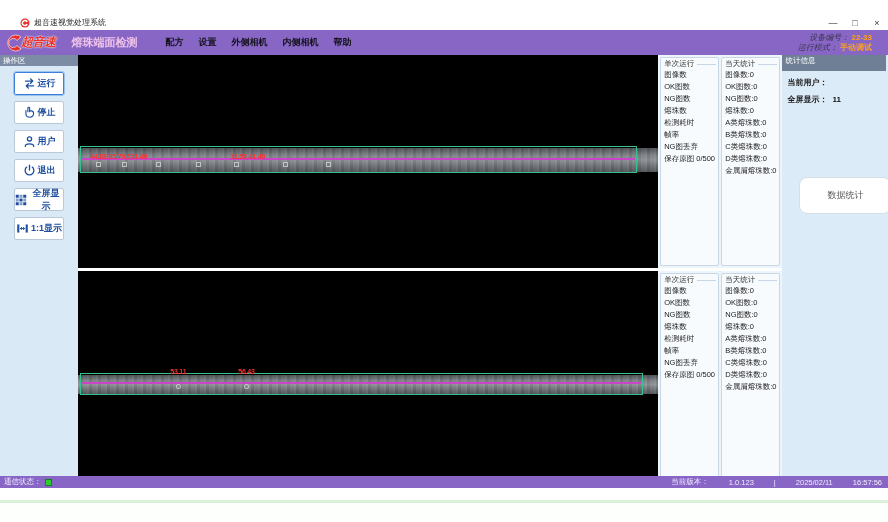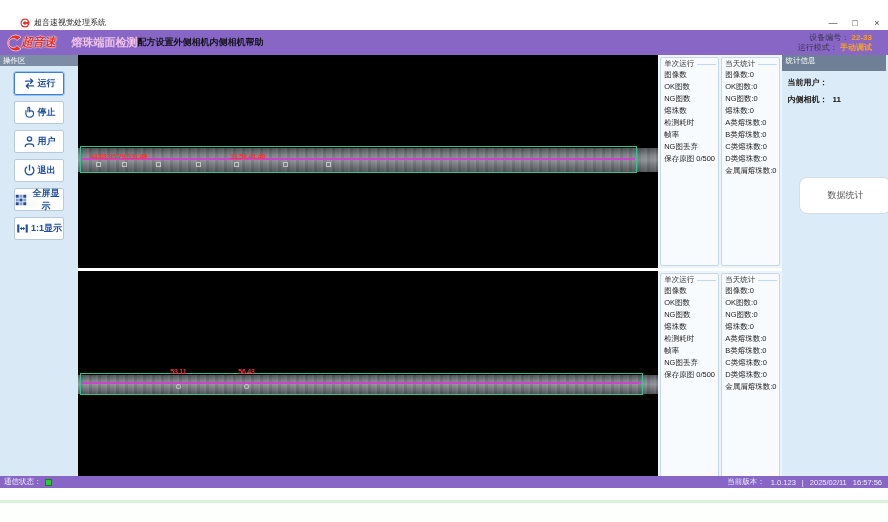--- a/index.html
+++ b/index.html
@@ -17,24 +17,24 @@
 
   
   .header { position:absolute; top:30px; left:0; width:888px; height:25px; background:var(--purple,#8766C5);
             display:flex; align-items:center; }
   .brand-wrap { display:flex; align-items:center; margin-left:4px; }
   .brand-swoosh { width:20px; height:18px; }
   .brand-text { font-size:12px; font-weight:bold; font-style:italic; color:#E8312A;
                 text-shadow:0 0 1px #fff, 0 0 2px #fff; margin-left:-3px; letter-spacing:-0.5px; }
   .app-title { color:#fff; font-weight:bold; font-size:15px; letter-spacing:1px; margin-left:6px; }
   .app-subtitle { color:#EFC2E9; font-weight:bold; font-size:11px; margin-left:16px; }
-  .menu { display:flex; }
+  .menu { display:flex; gap:15px; margin-left:28px; }
   .menu .menu-item { font-size:9px; font-weight:bold; color:#15121d; cursor:default; }
   .header-right { margin-left:auto; margin-right:16px; text-align:right; font-size:8px; line-height:10px; }
-  .hdr-label { color:#3c3550; }
+  .hdr-label { color:#3c3550;font-style:italic; }
   .hdr-value { color:var(--value-orange,#FFA21A); font-weight:bold; }
 
   
   .main { position:absolute; top:55px; left:0; width:888px; height:433px; display:flex; }
 
   
   .sidebar { width:80px; background:var(--sidebar-bg,#D9E9F6); position:relative; }
   .sidebar-header { height:11px; background:#7B8CA4; color:#fff; font-size:7.5px; line-height:11px;
                     padding-left:3px; border-bottom:1px solid #5F7term08A; }
   .op-buttons { padding-top:6px; }
@@ -92,21 +92,21 @@
   .btn-data { position:absolute; left:17px; top:122px; width:92px; height:37px; background:#fff;
               border:1px solid #D5DDE5; border-radius:8px; font-size:9px; color:#555;
               display:flex; align-items:center; justify-content:center; cursor:default; }
 
   
   .statusbar { position:absolute; top:476px; left:0; width:888px; height:12px;
                background:var(--purple,#8766C5); display:flex; align-items:center;
                font-size:7.5px; color:#F2ECFF; }
   .sb-left { display:flex; align-items:center; margin-left:4px; gap:3px; }
   .comm-dot { width:7px; height:7px; background:var(--status-green,#2ECC2E); border:1px solid #0A8A0A; }
-  .sb-right { margin-left:auto; margin-right:6px; display:flex; gap:6px; align-items:center; }
+  .sb-right { margin-left:auto; margin-right:6px; display:flex; gap:20px; align-items:center; }
 
   .desktop-bottom { position:absolute; top:500px; left:0; width:888px; height:22px;
                     background:linear-gradient(180deg,#D9F1DB 0 3px,#FCFFFC 3px); }
 </style>
 </head>
 <body>
 
 <div class="screen">
 
   <div class="titlebar">
@@ -316,21 +316,21 @@
 
     </div>
 
     <div class="right-panel">
       <div class="rp-header">统计信息</div>
       <div class="rp-row">
         <span>当前用户：</span>
         <span class="rp-value"></span>
       </div>
       <div class="rp-row">
-        <span>内侧相机：</span>
+        <span>全屏显示：</span>
         <span class="rp-value">11</span>
       </div>
       <button class="btn-data">数据统计</button>
     </div>
 
   </div>
 
   <div class="statusbar">
     <div class="sb-left">
       <span>通信状态：</span>

